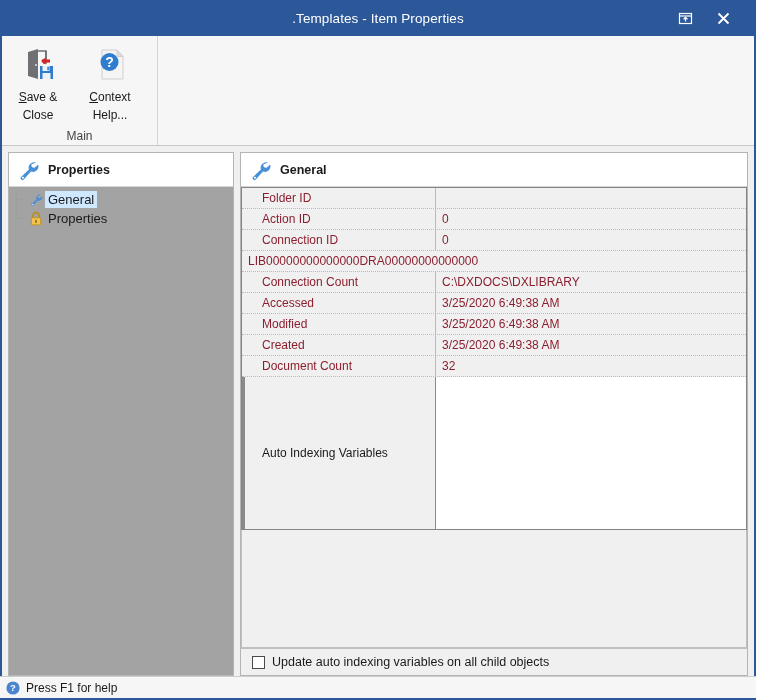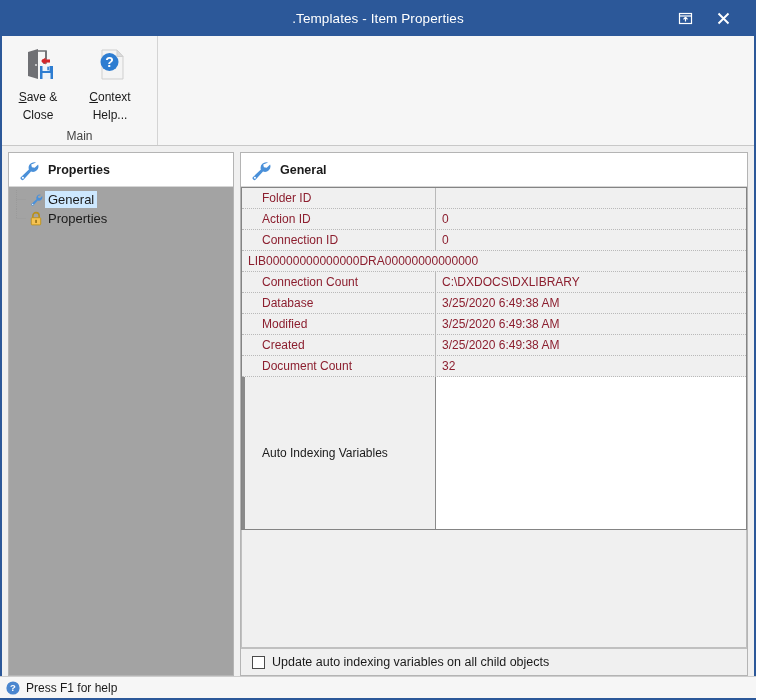--- a/index.html
+++ b/index.html
@@ -459,21 +459,21 @@
               <div class="gval">0</div>
             </div>
             <div class="grow">
               <div class="gval">LIB00000000000000DRA00000000000000</div>
             </div>
             <div class="grow">
               <div class="gname">Connection Count</div>
               <div class="gval">C:\DXDOCS\DXLIBRARY</div>
             </div>
             <div class="grow">
-              <div class="gname">Database</div>
+              <div class="gname">Accessed</div>
               <div class="gval">3/25/2020 6:49:38 AM</div>
             </div>
             <div class="grow">
               <div class="gname">Modified</div>
               <div class="gval">3/25/2020 6:49:38 AM</div>
             </div>
             <div class="grow">
               <div class="gname">Created</div>
               <div class="gval">3/25/2020 6:49:38 AM</div>
             </div>

